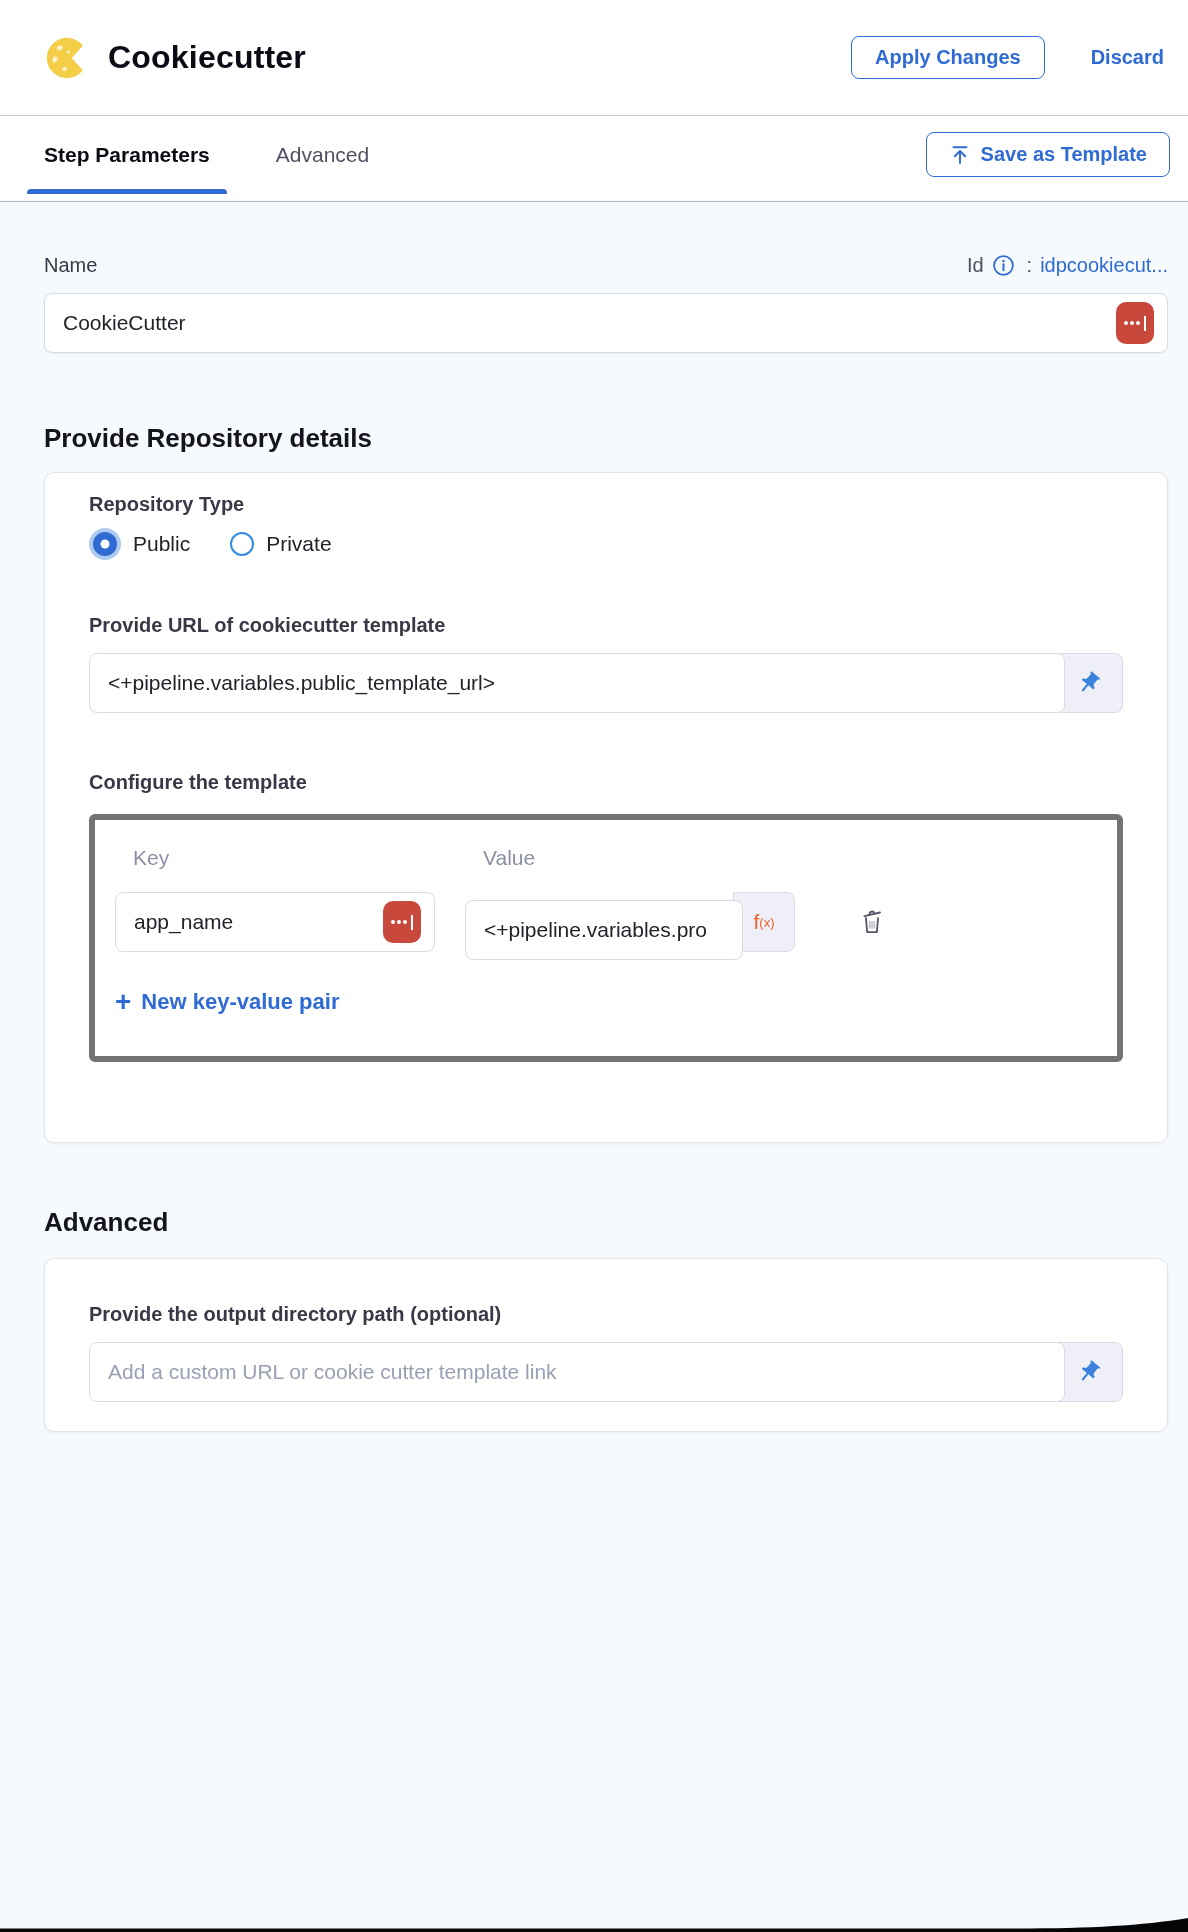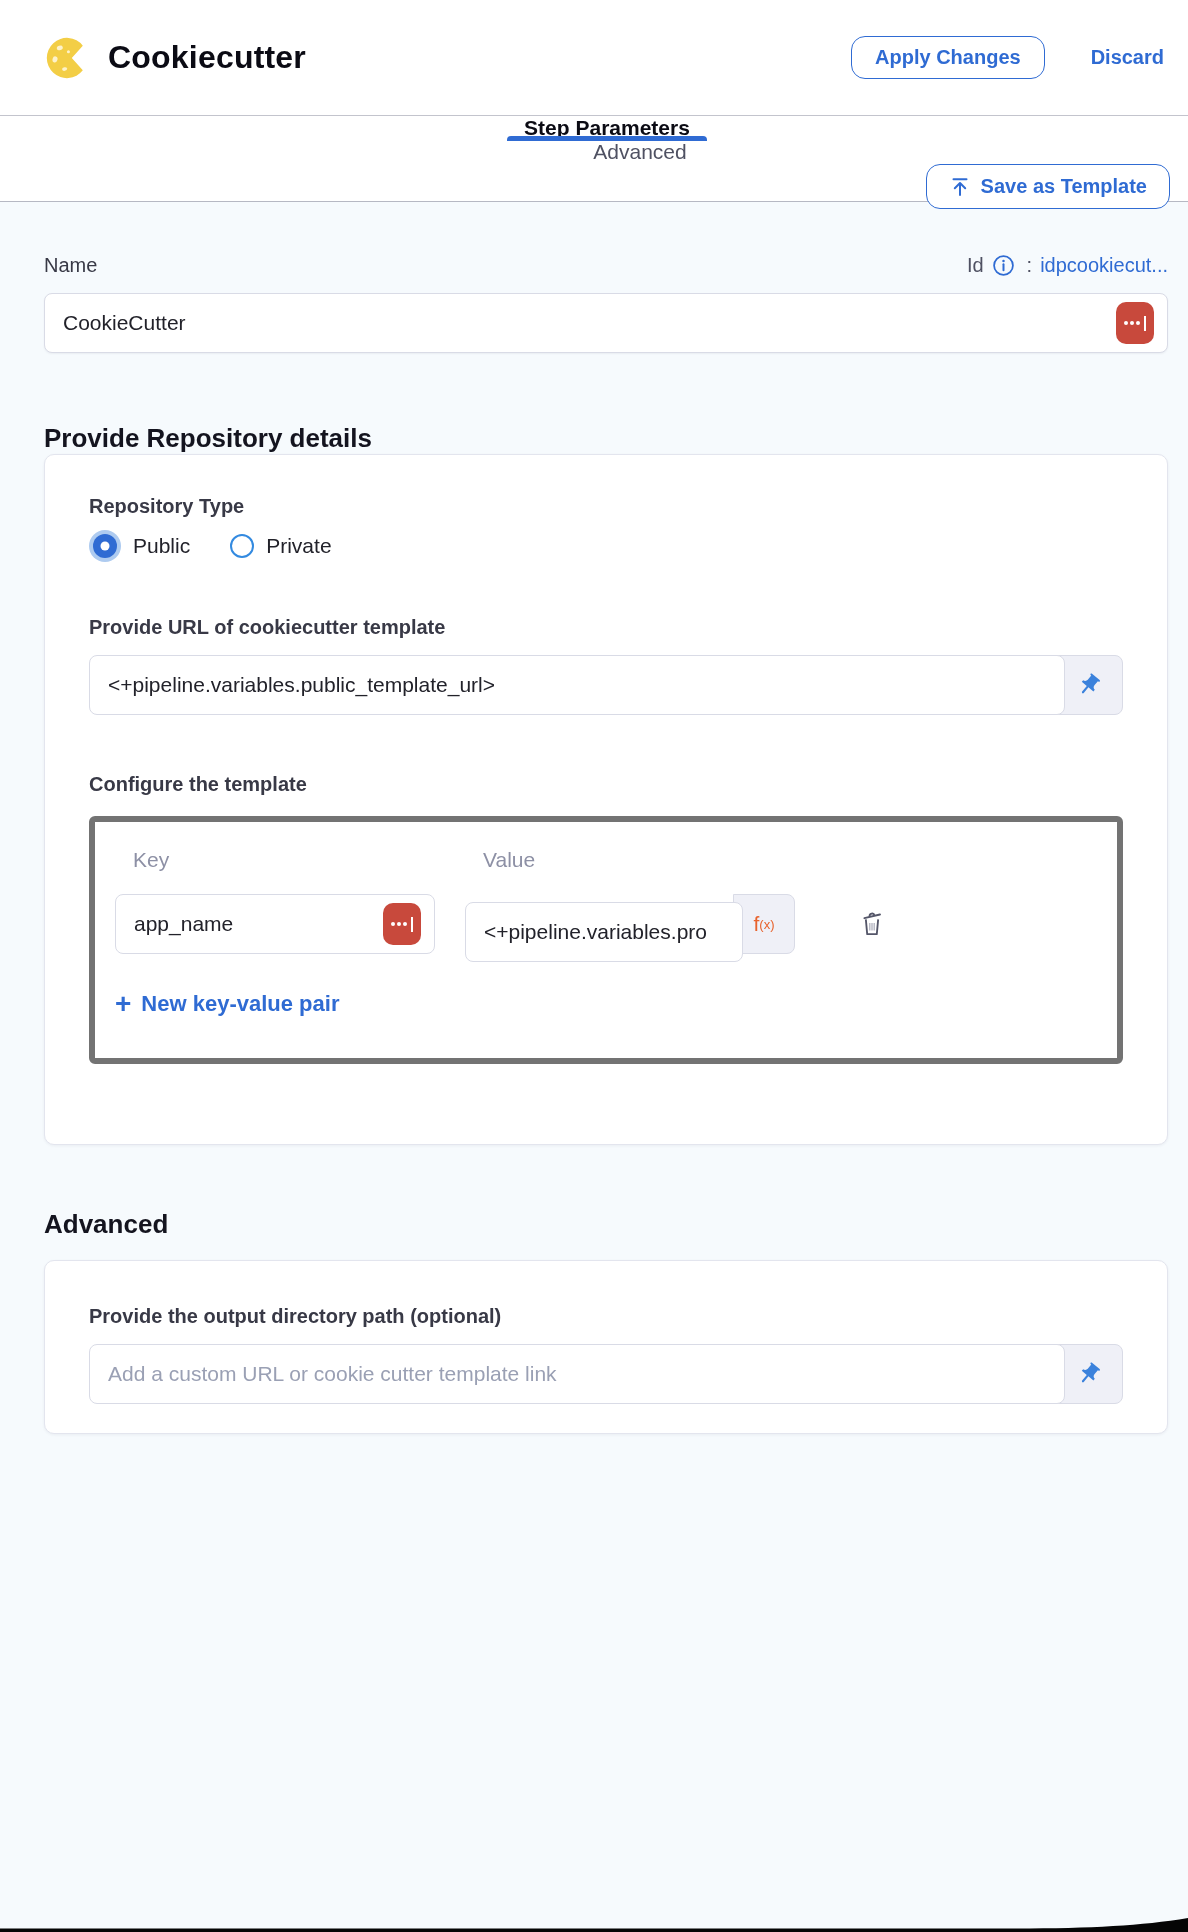--- a/index.html
+++ b/index.html
@@ -7,28 +7,28 @@
   body { font-family:"Liberation Sans", sans-serif; background:#fff; color:#1b1b28; }
   .page { position:relative; width:1188px; height:1932px; overflow:hidden; background:#fff; }
 
   
   .header { height:116px; display:flex; align-items:center; padding:0 24px 0 44px;
             background:#fff; border-bottom:1px solid #c3c4cd; }
   .logo { width:46px; height:46px; flex:0 0 auto; }
   .app-title { font-size:32px; font-weight:700; color:#0b0b14; margin-left:18px; letter-spacing:.2px; }
   .header-spacer { flex:1; }
   .btn-outline { display:inline-flex; align-items:center; gap:10px; border:1.5px solid #2f6bd3;
-                 color:#2f6bd3; background:#fff; border-radius:14px; font-weight:600; cursor:pointer;
+                 color:#2f6bd3; background:#fff; border-radius:8px; font-weight:600; cursor:pointer;
                  font-family:"Liberation Sans", sans-serif; }
   .apply-btn { font-size:20px; padding:9px 23px; }
   .discard-link { color:#2f6bd3; font-size:20px; font-weight:600; margin-left:46px; cursor:pointer; }
 
   
   .tabbar { height:86px; display:flex; align-items:center; padding:0 18px 8px 44px;
-            background:#fff; border-bottom:1px solid #b6b8c3; position:relative;flex-direction:column; }
+            background:#fff; border-bottom:1px solid #b6b8c3; position:relative; }
   .tab { position:relative; height:100%; display:flex; align-items:center; cursor:pointer; }
   .tab + .tab { margin-left:66px; }
   .tab .tab-label { font-size:21px; color:#4f5162; font-weight:500; }
   .tab.active .tab-label { color:#0b0b14; font-weight:700; }
   .tab.active::after { content:""; position:absolute; left:-17px; right:-17px; bottom:-1px;
                        height:5px; background:#2f6bd3; border-radius:4px 4px 0 0; }
   .save-template-btn { margin-left:auto; font-size:20px; padding:10px 22px; }
 
   
   .body { background:#f6fafd; height:calc(1932px - 202px); padding:52px 20px 0 44px; }
@@ -51,21 +51,21 @@
               width:38px; height:42px; background:#c8493c; border-radius:10px; cursor:pointer;
               display:flex; align-items:center; justify-content:center; gap:2px; }
   .pw-badge .dot { width:4px; height:4px; border-radius:50%; background:#fff; }
   .pw-badge .bar { width:2px; height:15px; background:#fff; margin-left:2px; }
 
   .section-heading { font-size:26px; font-weight:700; color:#14141f; }
   .repo-heading { margin-top:70px; }
 
   .card { background:#fff; border:1px solid #e3e5ee; border-radius:10px;
           box-shadow:0 1px 3px rgba(40,41,61,.06); }
-  .card-1 { padding:40px 44px 80px 44px; }
+  .card-1 { margin-top:18px; padding:20px 44px 80px 44px; }
 
   .field-label { font-size:20px; font-weight:600; color:#383946; }
 
   .radio-row { display:flex; align-items:center; gap:40px; margin-top:16px; }
   .radio-item { display:flex; align-items:center; gap:12px; cursor:pointer; }
   .radio-item .radio-text { font-size:21px; color:#22222a; }
   .radio-dot { width:24px; height:24px; border-radius:50%; position:relative; flex:0 0 auto; }
   .radio-dot.checked { background:#2f6bd3; box-shadow:0 0 0 4px #aecbf0; margin:0 4px; }
   .radio-dot.checked::after { content:""; position:absolute; left:50%; top:50%; width:9px; height:9px;
                               border-radius:50%; background:#fff; transform:translate(-50%,-50%); }

